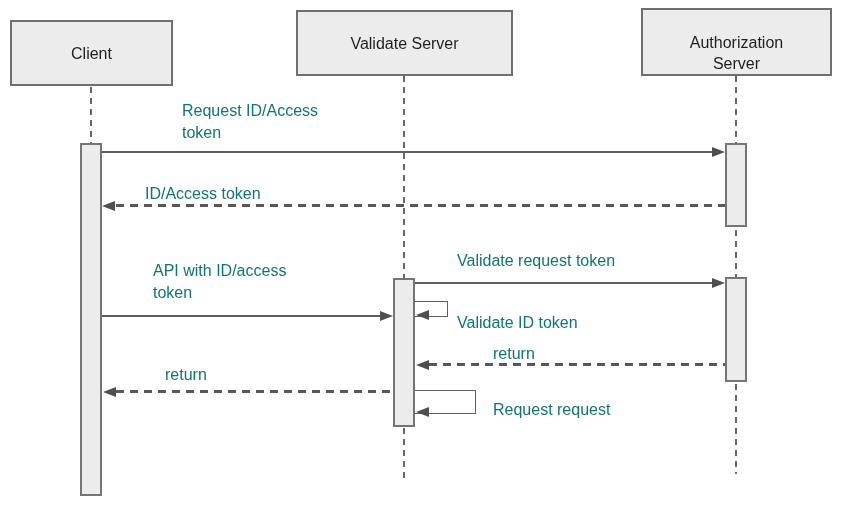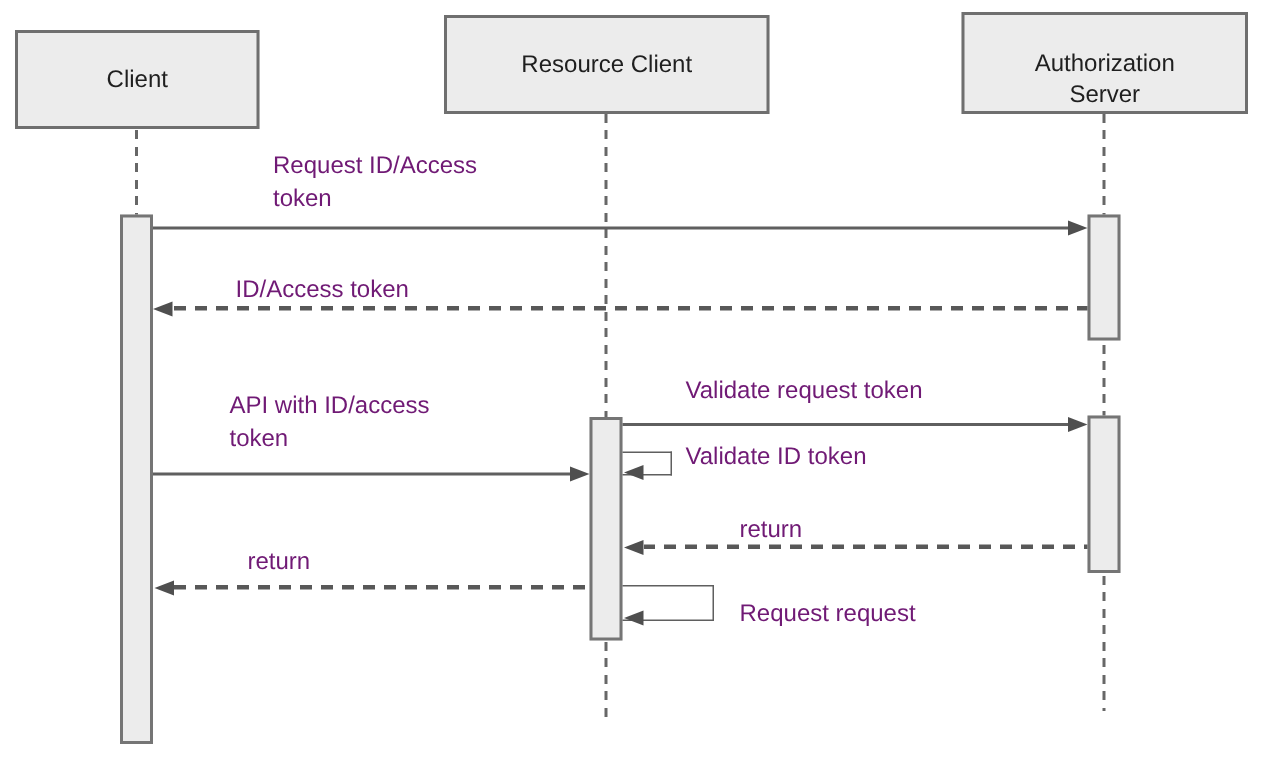--- a/index.html
+++ b/index.html
@@ -67,45 +67,45 @@
   #loop8-head { left:416px; top:407px; }
 
   
   .loop { position:absolute; border:1.5px solid #5f5f5f; border-left:none; }
   #loop5 { left:415px; top:301px; width:32px; height:14px; }
   #loop8 { left:415px; top:390px; width:60px; height:22px; }
 
   
   .mlabel {
     position:absolute; font-size:16px; line-height:22px;
-    color:#701a75; white-space:pre-line;
+    color:#0f766e; white-space:pre-line;
   }
   #lbl1 { left:182px; top:100px; }
-  #lbl2 { left:145px; top:183px;margin-left:12px; }
+  #lbl2 { left:145px; top:183px; }
   #lbl3 { left:153px; top:260px; }
   #lbl4 { left:457px; top:250px; }
-  #lbl5 { left:457px; top:294px; }
+  #lbl5 { left:457px; top:312px; }
   #lbl6 { left:493px; top:343px; }
   #lbl7 { left:165px; top:364px; }
   #lbl8 { left:493px; top:399px; }
 </style>
 </head>
 <body>
 
 <div class="canvas">
 
   <div class="lifeline" id="ll-client"></div>
   <div class="lifeline" id="ll-resource"></div>
   <div class="lifeline" id="ll-auth"></div>
 
   <div class="actor" id="actor-client">
     <span>Client</span>
   </div>
   <div class="actor" id="actor-resource">
-    <span>Resource Client</span>
+    <span>Validate Server</span>
   </div>
   <div class="actor" id="actor-auth">
     <span>Authorization
 Server</span>
   </div>
 
   <div class="bar" id="bar-client"></div>
   <div class="bar" id="bar-resource"></div>
   <div class="bar" id="bar-auth1"></div>
   <div class="bar" id="bar-auth2"></div>

